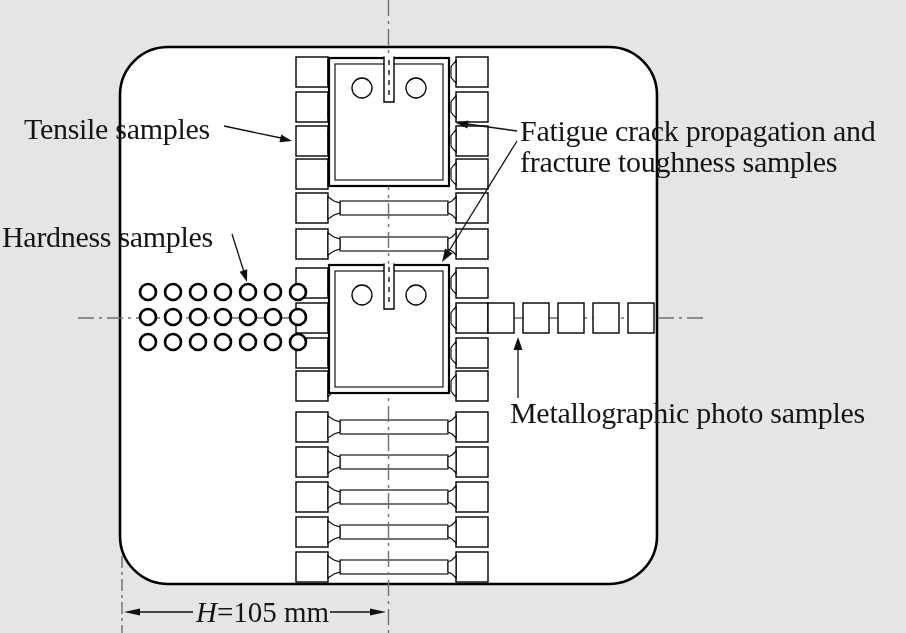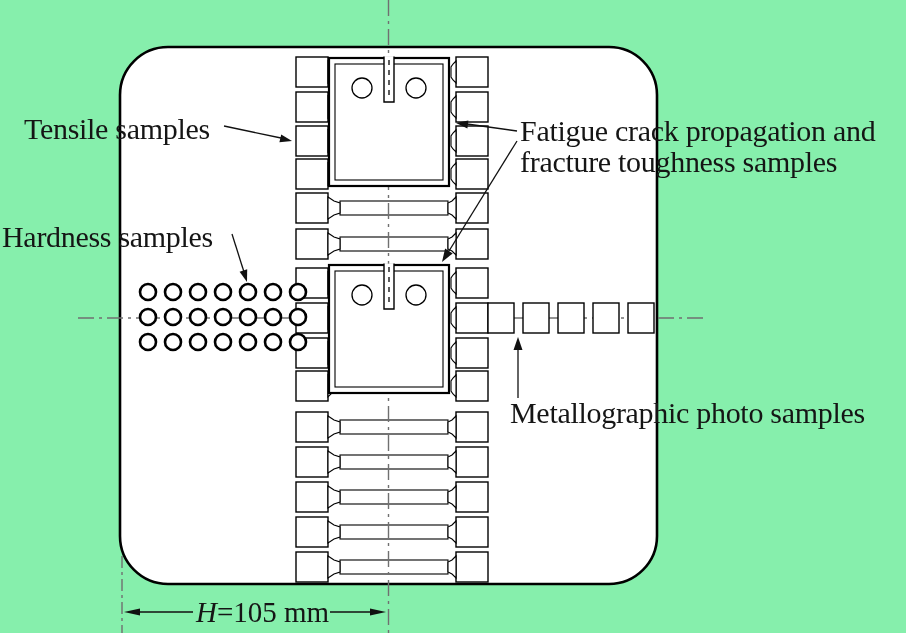--- a/index.html
+++ b/index.html
@@ -1,16 +1,16 @@
 <!DOCTYPE html>
 <html><head>
 <meta charset="utf-8">
 <style>
   html,body{margin:0;padding:0;background:#ffffff;}
-  .canvas{position:relative;width:906px;height:633px;background:#86efac;overflow:hidden;
+  .canvas{position:relative;width:906px;height:633px;background:#e5e5e5;overflow:hidden;
           font-family:"Liberation Serif","DejaVu Serif",serif;}
   svg{display:block}
   text{fill:#151515;}
   .lbl{font-size:30px;letter-spacing:-0.3px;}
   .dim{font-size:29px;}
 </style>
 </head>
 <body>
 
 <div class="canvas">

